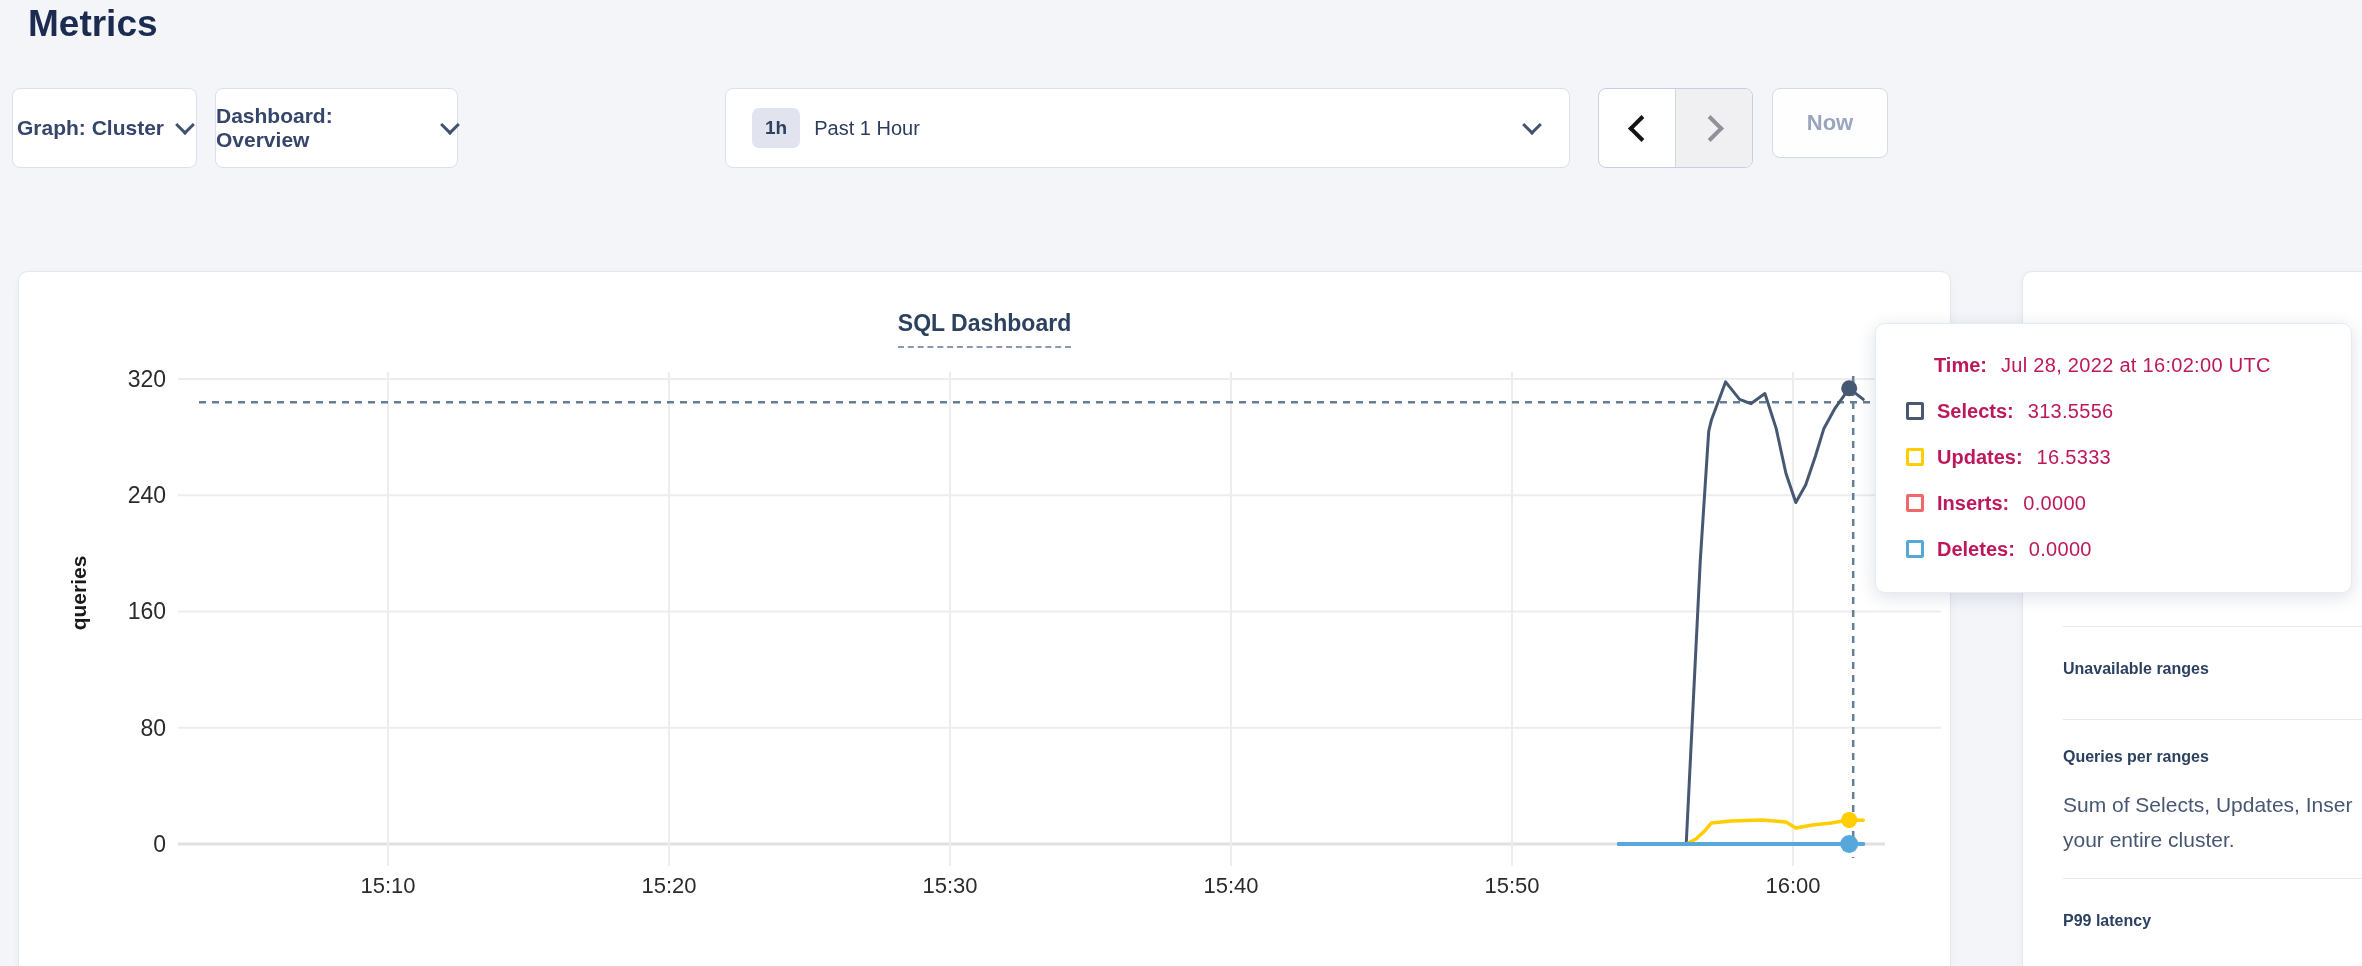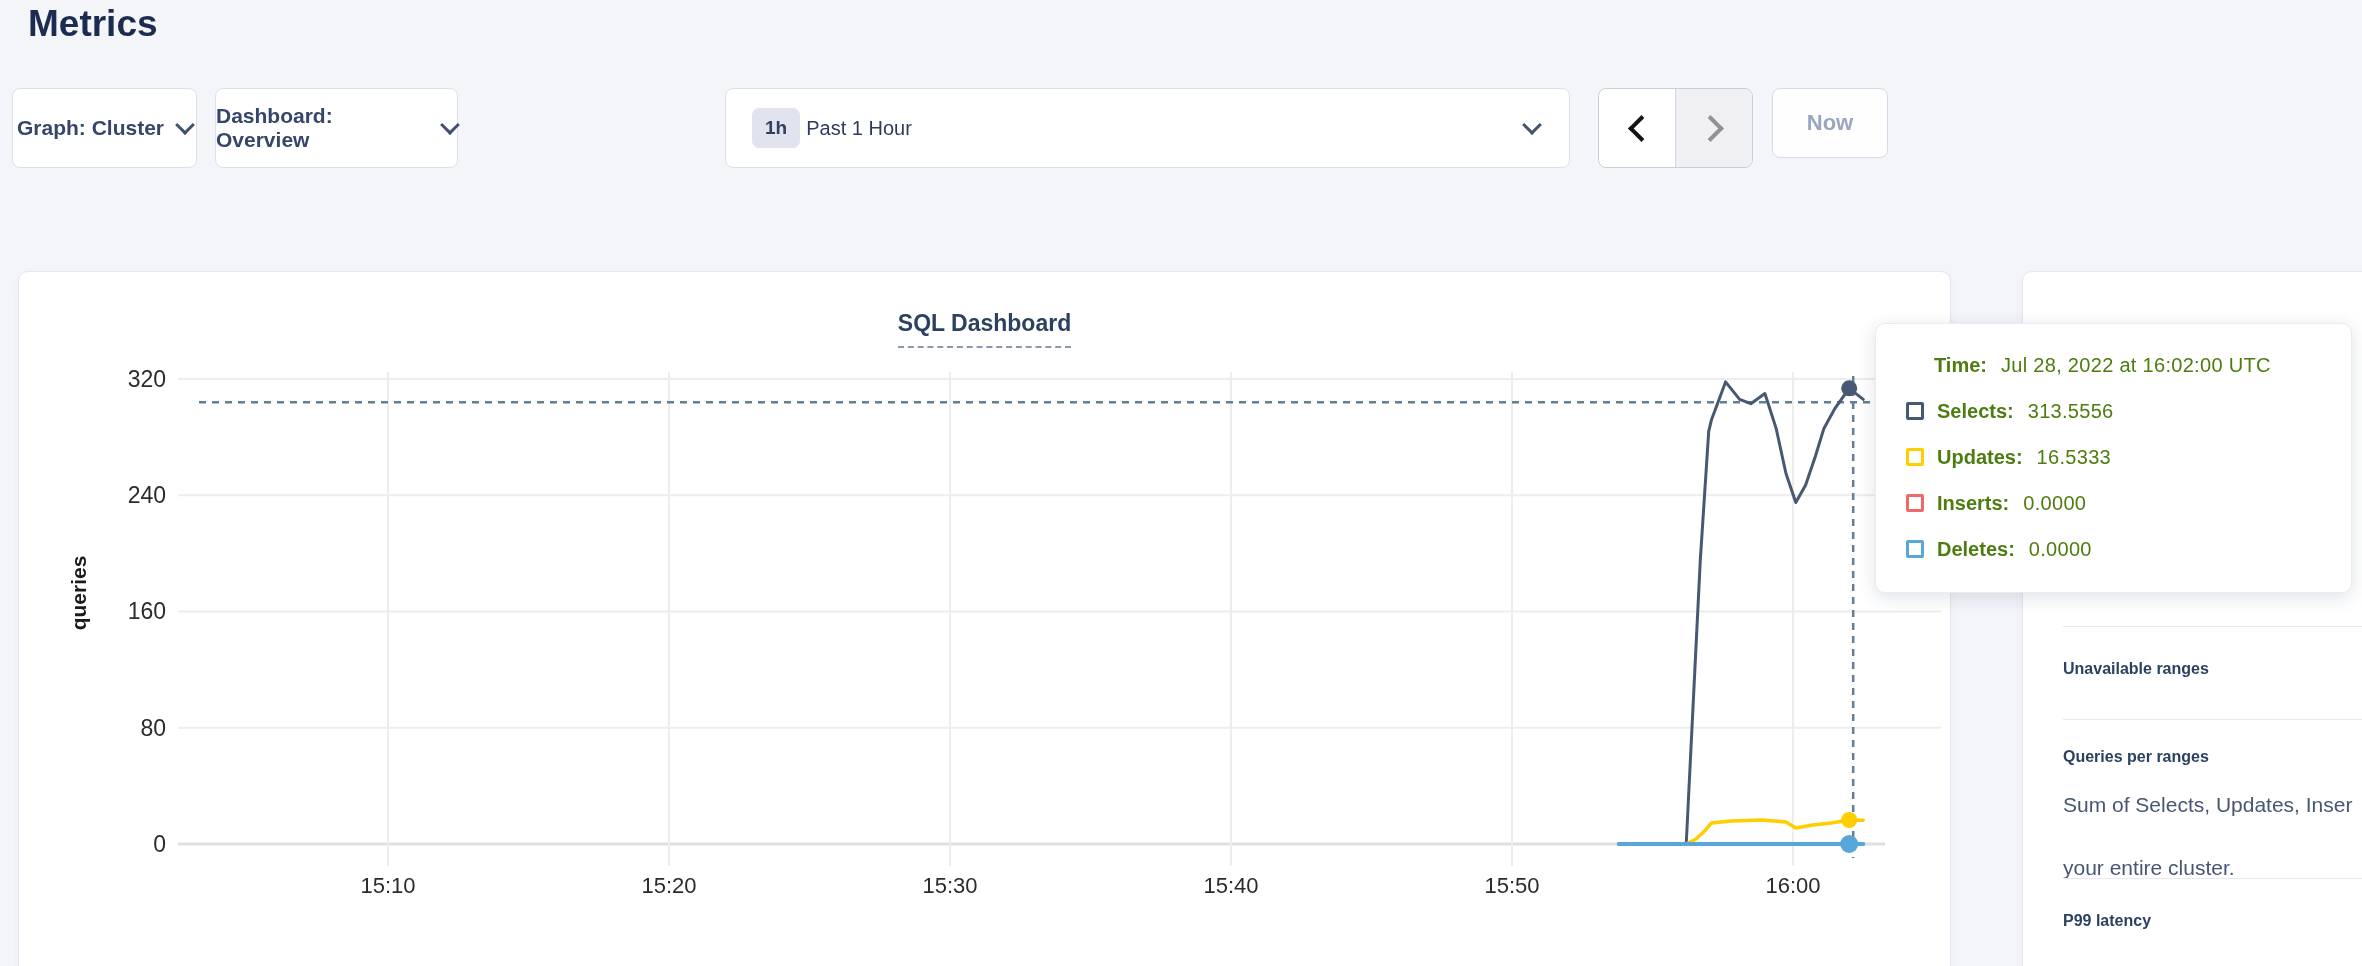--- a/index.html
+++ b/index.html
@@ -7,38 +7,38 @@
     width:2362px;height:966px;position:relative;overflow:hidden;
     background:#f4f5f9;font-family:"Liberation Sans",sans-serif;color:#152849;
   }
   .page-title{position:absolute;left:28px;top:0px;font-size:37px;font-weight:600;color:#1c2c50;margin:0;line-height:48px}
   .btn{
     position:absolute;box-sizing:border-box;background:#fff;border:1px solid #dbe0ec;border-radius:8px;
     display:flex;align-items:center;justify-content:center;gap:14px;
     font-size:21px;font-weight:700;color:#36466a;cursor:pointer;
   }
   .chev{width:11px;height:11px;border-right:3px solid #42526e;border-bottom:3px solid #42526e;transform:rotate(45deg);margin-top:-6px}
-  .picker{justify-content:flex-start;padding:0 26px;font-weight:500;color:#2d3c5e;font-size:20px;gap:6px}
+  .picker{justify-content:flex-start;padding:0 26px;font-weight:500;color:#2d3c5e;font-size:20px;gap:14px}
   .badge{background:#e1e4ee;border-radius:7px;padding:9px 13px;font-weight:700;font-size:19px;color:#30405f}
   .picker .chev{position:absolute;right:30px;border-color:#44536f}
   .arrow-group{position:absolute;box-sizing:border-box;border:1px solid #c6cee0;border-radius:8px;overflow:hidden;display:flex;background:#fff}
   .arrow-half{width:50%;height:100%;display:flex;align-items:center;justify-content:center;cursor:pointer}
   .arrow-half.disabled{background:#f0f0f2;border-left:1px solid #d2d7e4;cursor:default}
   .chev-left{width:15px;height:15px;border-right:4px solid #141414;border-bottom:4px solid #141414;transform:rotate(135deg);margin-left:8px}
   .chev-right{width:15px;height:15px;border-right:4px solid #8f9298;border-bottom:4px solid #8f9298;transform:rotate(-45deg);margin-right:8px}
   .now-btn{color:#9aa6c0;font-size:22px;background:#fefefe;border-color:#d5dae6;cursor:default}
   .card{position:absolute;background:#fff;border:1px solid #e4e7f0;border-radius:10px;box-shadow:0 3px 10px rgba(30,40,80,.04);box-sizing:border-box}
   .main-card{left:18px;top:271px;width:1933px;height:720px}
   .chart-title-wrap{position:absolute;top:38px;left:0;width:100%;text-align:center}
   .chart-title{display:inline-block;font-size:23px;font-weight:700;color:#2c4160;padding-bottom:9px;border-bottom:2px dashed #8b99b0;cursor:pointer}
   svg.chart{position:absolute;left:0;top:0}
   .tooltip{
     position:absolute;left:1875px;top:323px;width:477px;height:270px;z-index:30;box-sizing:border-box;
     background:#fff;border:1px solid #e9ebf2;border-radius:10px;box-shadow:0 4px 18px rgba(20,40,80,.14);
-    padding:22px 0 0 30px;font-size:20px;color:#4d7c0f;
+    padding:22px 0 0 30px;font-size:20px;color:#be185d;
   }
   .trow{display:flex;align-items:center;height:46px}
   .trow.time{height:38px;margin-left:28px;margin-bottom:4px}
   .trow b{font-weight:700}
   .tval{margin-left:14px;letter-spacing:.3px}
   .sq{width:18px;height:18px;box-sizing:border-box;border:3px solid #475872;border-radius:2px;background:#fff;margin-right:13px}
   .right-card{left:2022px;top:271px;width:360px;height:720px;overflow:hidden}
   .divider{position:absolute;left:40px;right:0;height:1px;background:#e9e9ed}
   .side-h{position:absolute;left:40px;font-size:16px;font-weight:700;color:#2c4160;white-space:nowrap;cursor:pointer}
   .side-p{position:absolute;left:40px;font-size:21px;color:#475672;white-space:nowrap}
@@ -115,21 +115,21 @@
       <circle cx="1830.2" cy="572" r="9" fill="#57a7da"></circle>
     </svg>
 </div>
 
 <div class="card right-card">
   <div class="divider" style="top:354px"></div>
   <div class="side-h" style="top:388px">Unavailable ranges</div>
   <div class="divider" style="top:447px"></div>
   <div class="side-h" style="top:476px">Queries per ranges</div>
   <div class="side-p" style="top:521px">Sum of Selects, Updates, Inser</div>
-  <div class="side-p" style="top:584px">your entire cluster.</div>
+  <div class="side-p" style="top:556px">your entire cluster.</div>
   <div class="divider" style="top:606px"></div>
   <div class="side-h" style="top:640px">P99 latency</div>
 </div>
 
 <div class="tooltip">
   <div class="trow time">
     <b>Time:</b>
     <span class="tval">Jul 28, 2022 at 16:02:00 UTC</span>
   </div>
   <div class="trow">

